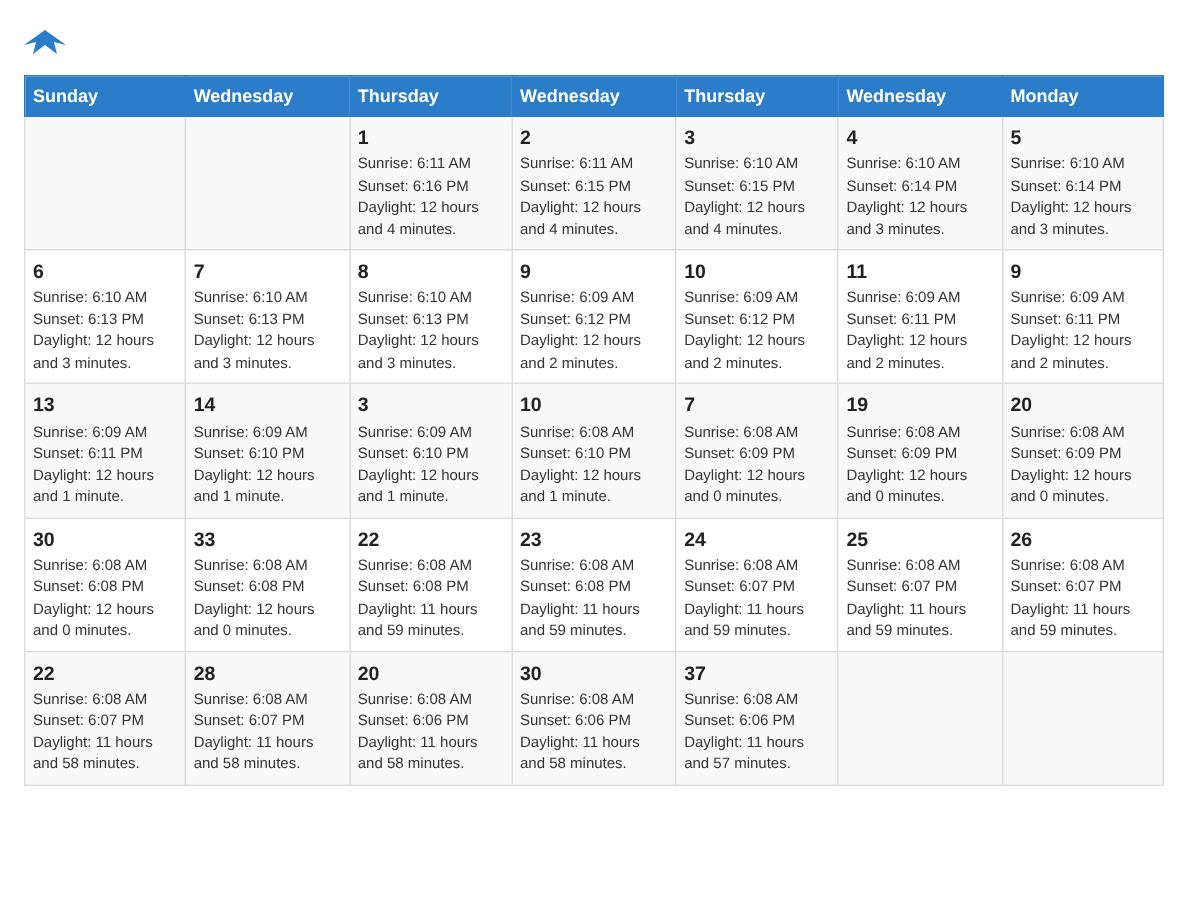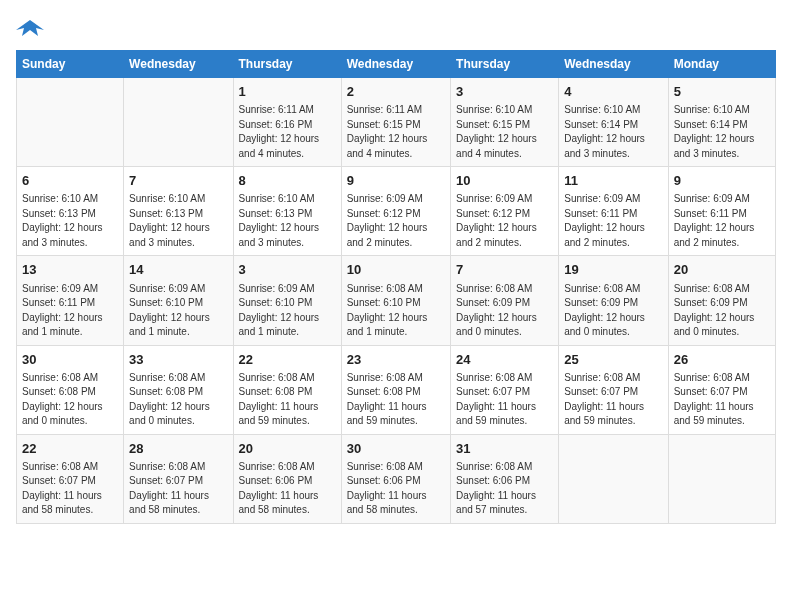--- a/index.html
+++ b/index.html
@@ -340,21 +340,21 @@
 and 58 minutes.</div>
         </td>
         <td>
           <span class="day-num">30</span>
           <div class="day-info" style="white-space: pre-line;">Sunrise: 6:08 AM
 Sunset: 6:06 PM
 Daylight: 11 hours
 and 58 minutes.</div>
         </td>
         <td>
-          <span class="day-num">31</span>
+          <span class="day-num">37</span>
           <div class="day-info" style="white-space: pre-line;">Sunrise: 6:08 AM
 Sunset: 6:06 PM
 Daylight: 11 hours
 and 57 minutes.</div>
         </td>
         <td></td>
         <td></td>
       </tr>
     </tbody>
 </table>

